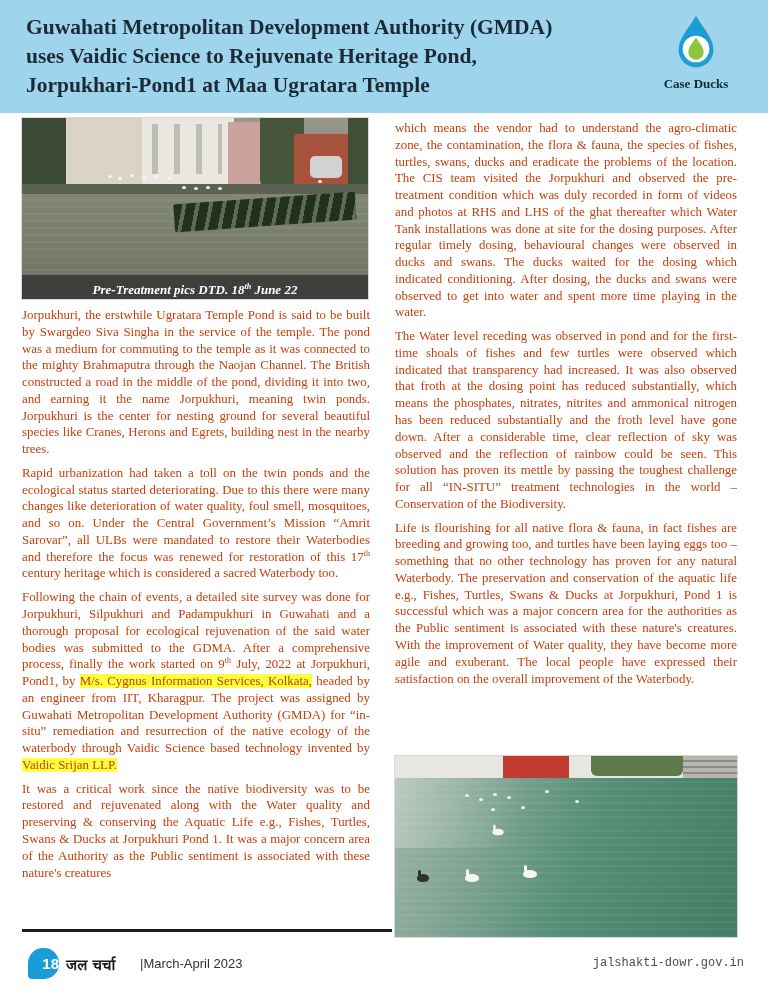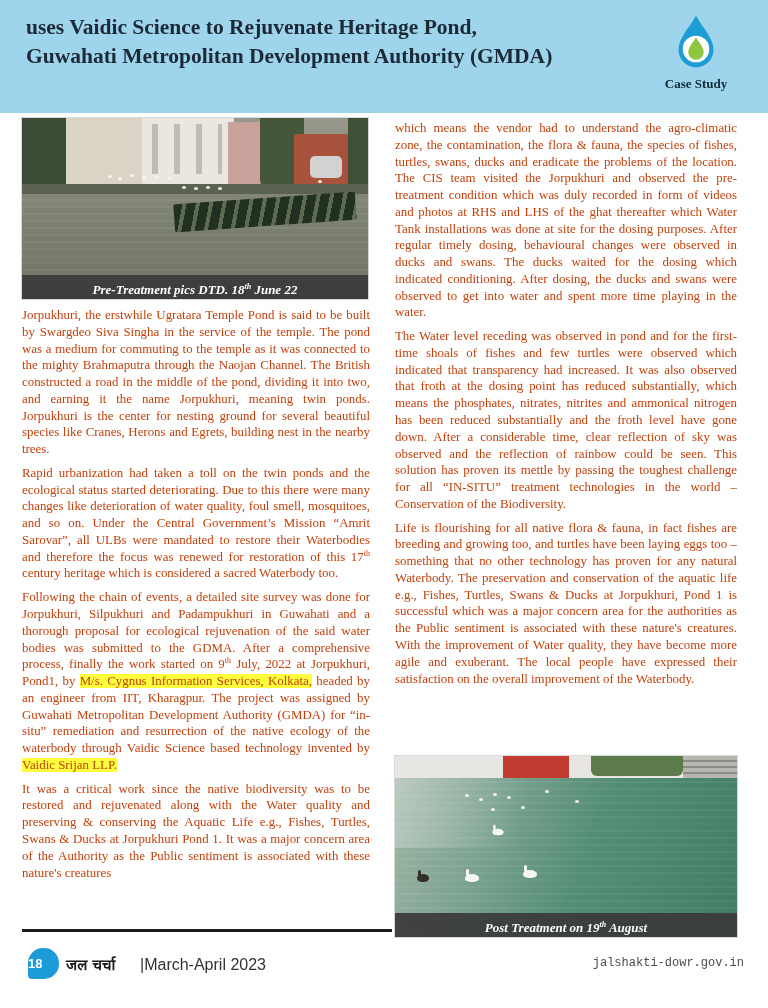--- a/index.html
+++ b/index.html
@@ -51,45 +51,46 @@
   .swan { position:absolute; width:14px; height:8px; background:#f6f6f2; border-radius:50% 50% 45% 45%; }
   .swan:before { content:""; position:absolute; left:1px; top:-5px; width:3px; height:7px; background:#f6f6f2; border-radius:2px; }
   .duck { position:absolute; width:12px; height:8px; background:#332f29; border-radius:50% 50% 45% 45%; }
   .duck:before { content:""; position:absolute; left:1px; top:-4px; width:3px; height:6px; background:#332f29; border-radius:2px; }
   
   .divider { position:absolute; left:22px; top:929px; width:370px; height:3px; background:#1c1c1c; }
   .footer { position:absolute; left:0; right:0; top:946px; height:40px;
     font-family:"Liberation Sans", sans-serif; }
   .page-badge {
     position:absolute; left:28px; top:2px; width:31px; height:31px;
-    background:#1b9bd7; color:#fff; font-weight:bold; font-size:13px;
-    border-radius:15px 15px 15px 4px; text-align:left; line-height:31px;
+    background:#1b9bd7; color:#fff; font-weight:bold; font-size:15px;
+    border-radius:15px 15px 15px 4px; text-align:right; line-height:31px;
   }
   .brand { position:absolute; left:66px; top:8px; font-weight:bold; font-size:15px; color:#1b1b1b;
     font-family:"DejaVu Sans", sans-serif; }
-  .issue { position:absolute; left:140px; top:10px; font-size:16px; color:#333; }
+  .issue { position:absolute; left:140px; top:10px; font-size:13px; color:#333; }
   .website { position:absolute; right:24px; top:10px; font-size:12px; color:#4a4a4a;font-family:Liberation Mono, monospace; }
 </style>
 </head>
 <body>
 
 <div class="page">
 
   <div class="header">
     <div class="title-block">
+      <div class="title-line">Guwahati Metropolitan Development Authority (GMDA)</div>
       <div class="title-line">uses Vaidic Science to Rejuvenate Heritage Pond,</div>
-      <div class="title-line">Guwahati Metropolitan Development Authority (GMDA)</div>
+      <div class="title-line">Jorpukhari-Pond1 at Maa Ugratara Temple</div>
     </div>
     <div class="logo-block">
       <svg class="logo-drop" viewBox="0 0 24 32" xmlns="http://www.w3.org/2000/svg">
         <path d="M12 1 C8.5 7.5 2 13.5 2 20.5 a10 10 0 0 0 20 0 C22 13.5 15.5 7.5 12 1 Z" fill="#1e9cd6"></path>
         <circle cx="12" cy="20" r="7.6" fill="#ffffff"></circle>
         <path d="M12 13.6 C9.8 16.7 7.6 19.2 7.6 21.8 a4.4 4.4 0 0 0 8.8 0 C16.4 19.2 14.2 16.7 12 13.6 Z" fill="#8dc63f"></path>
       </svg>
-      <div class="logo-label">Case Study</div>
+      <div class="logo-label">Case Ducks</div>
     </div>
   </div>
 
   <div class="col-left">
     <div class="photo photo-top">
 
       <div class="abs" style="left:0;top:0;width:48px;height:74px;background:#3c4b35;"></div>
       <div class="abs" style="left:44px;top:0;width:110px;height:68px;background:#d9d4c6;"></div>
       <div class="abs" style="left:120px;top:0;width:92px;height:70px;background:#e9e7e0;"></div>
       <div class="abs" style="left:130px;top:6px;width:70px;height:50px;background:repeating-linear-gradient(90deg, rgba(70,80,70,.55) 0 6px, transparent 6px 22px);opacity:.5;"></div>
@@ -142,21 +143,20 @@
         <i style="left:112px;top:40px;"></i>
           <i style="left:150px;top:34px;"></i>
           <i style="left:180px;top:44px;"></i>
         <i style="left:96px;top:52px;"></i>
           <i style="left:126px;top:50px;"></i>
       </div>
       <div class="swan" style="left:96px;top:72px;transform:scale(.8);"></div>
       <div class="swan" style="left:70px;top:118px;"></div>
       <div class="swan" style="left:128px;top:114px;"></div>
       <div class="duck" style="left:22px;top:118px;"></div>
-      <div class="caption-bar"><span>Post Treatment on 19</span><sup>th</sup><span> August</span></div>
     </div>
   </div>
 
   <div class="divider"></div>
   <div class="footer">
     <div class="page-badge">18</div>
     <div class="brand">जल चर्चा</div>
     <div class="issue">|March-April 2023</div>
     <div class="website">jalshakti-dowr.gov.in</div>
   </div>

